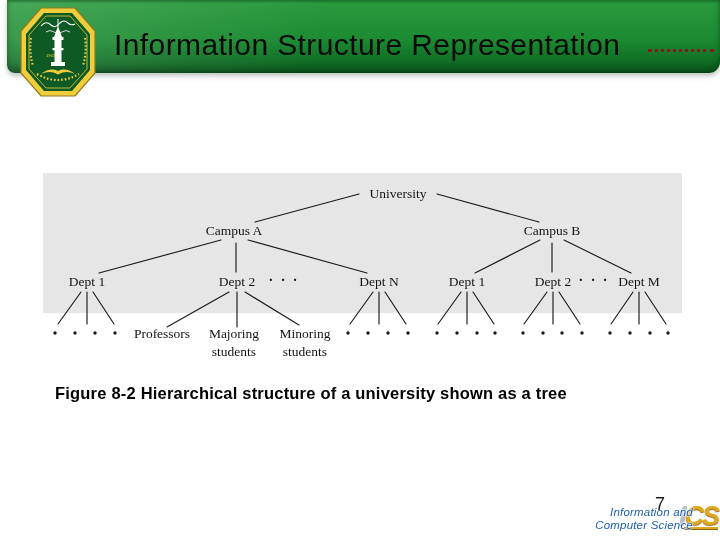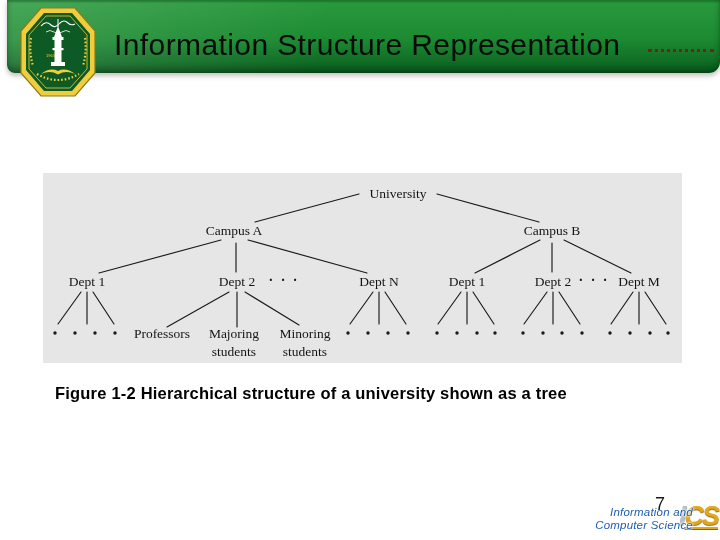--- a/index.html
+++ b/index.html
@@ -21,21 +21,21 @@
   }
   .title-dots{
     position:absolute;left:648px;top:49px;width:66px;height:0;z-index:4;
     border-top:3px dotted #7c1d1d;
   }
 
   
   .kfupm-logo{position:absolute;left:19px;top:6px;width:78px;height:92px;z-index:6;}
 
   
-  .figure{position:absolute;left:43px;top:173px;width:639px;height:190px;background:#e6e6e6;}
+  .figure{position:absolute;left:43px;top:173px;width:639px;height:140px;background:#e6e6e6;}
   .figure svg{display:block;}
   .tree-label{font-family:"Liberation Serif",serif;font-size:13.5px;fill:#141414;}
   .tree-ellipsis{font-family:"Liberation Serif",serif;font-size:14px;font-weight:bold;fill:#141414;letter-spacing:2px;}
   .tree-edge{stroke:#1a1a1a;stroke-width:1.15;}
   .tree-dot{fill:#1a1a1a;}
 
   .caption{
     position:absolute;left:55px;top:384px;z-index:2;
     font-size:16.5px;font-weight:bold;color:#000;letter-spacing:0.2px;white-space:nowrap;
   }
@@ -169,21 +169,21 @@
       <text class="tree-label" x="596" y="113" text-anchor="middle">Dept M</text>
 
       <text class="tree-label" x="119" y="165" text-anchor="middle">Professors</text>
       <text class="tree-label" x="191" y="165" text-anchor="middle">Majoring</text>
       <text class="tree-label" x="191" y="183" text-anchor="middle">students</text>
       <text class="tree-label" x="262" y="165" text-anchor="middle">Minoring</text>
       <text class="tree-label" x="262" y="183" text-anchor="middle">students</text>
     </svg>
   </div>
 
-  <div class="caption">Figure 1-2 Hierarchical structure of a university shown as a tree</div>
+  <div class="caption">Figure 8-2 Hierarchical structure of a university shown as a tree</div>
 
   <div class="page-number">7</div>
 
   <div class="ics-logo">
     <div class="ics-text">
       <div>Information and</div>
       <div>Computer Science</div>
     </div>
     <div class="ics-mark"><span class="ics-i">I</span><span class="ics-cs">CS</span></div>
   </div>

